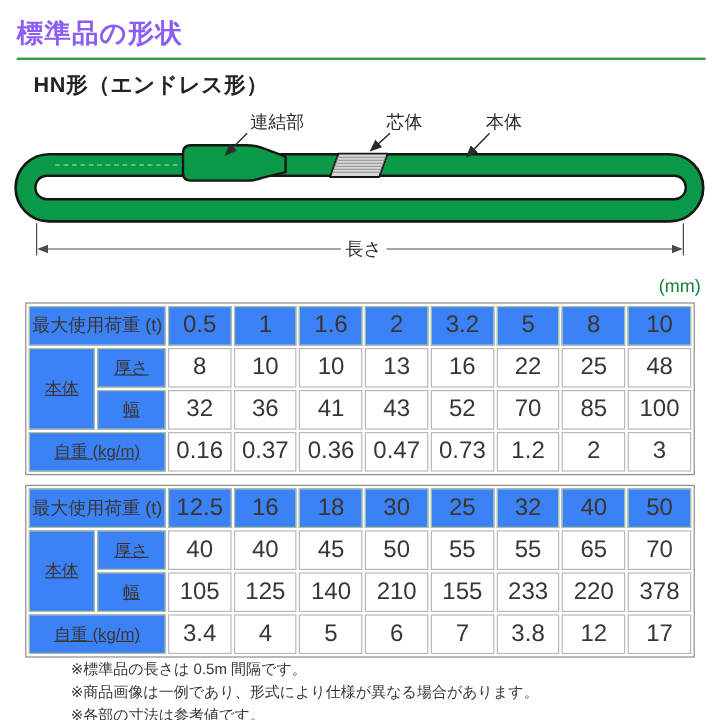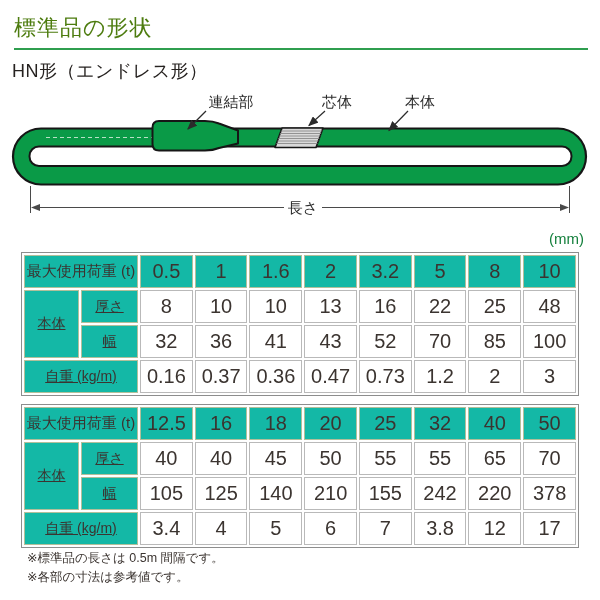--- a/index.html
+++ b/index.html
@@ -1,48 +1,48 @@
 <!DOCTYPE html>
 <html><head>
 <meta charset="utf-8">
 <style>
   html,body{margin:0;padding:0;background:#fff;}
   .page{
     position:relative;width:600px;height:600px;background:#ffffff;overflow:hidden;
     font-family:"Liberation Sans","DejaVu Sans",sans-serif;color:#3b3430;
   }
   .page-title{
-    position:absolute;left:14px;top:13px;font-size:22px;font-weight:normal;
-    letter-spacing:1px;color:#4d7c0f;
+    position:absolute;left:14px;top:13px;font-size:22px;font-weight:bold;
+    letter-spacing:1px;color:#8b5cf6;
   }
   .title-rule{position:absolute;left:14px;top:48px;width:574px;height:2px;background:#2f9e4f;}
   .sub-title{
-    position:absolute;left:12px;top:59px;font-size:18px;font-weight:normal;color:#262220;
+    position:absolute;left:28px;top:59px;font-size:18px;font-weight:bold;color:#262220;
     letter-spacing:0.5px;
   }
   .diagram{position:absolute;left:0;top:90px;width:600px;height:130px;}
   .unit-note{position:absolute;right:16px;top:230px;font-size:15px;color:#15803d;}
   table.spec{
     position:absolute;left:21px;width:558px;table-layout:fixed;
     border-collapse:separate;border-spacing:2px;background:#fff;
     border:1px solid #8d8d8d;
   }
   #spec-table-1{top:252px;}
   #spec-table-2{top:404px;}
   table.spec td{
     border:1px solid #b9b9b9;text-align:center;vertical-align:middle;
     height:31px;padding:0;white-space:nowrap;overflow:hidden;
     font-size:20px;color:#3b3430;background:#fff;
   }
-  table.spec td.g{background:#14b8a6;border-color:#b2bf9b;}
+  table.spec td.g{background:#3b82f6;border-color:#b2bf9b;}
   table.spec td.lbl{font-size:15px;}
   table.spec td.mid{font-size:14px;text-decoration:underline;}
   col.c1{width:55px;} col.c2{width:57px;}
   .notes{position:absolute;left:27px;top:549px;font-size:12.5px;line-height:19px;color:#3b3430;}
-  .notes div{white-space:nowrap;}
+  .notes div{white-space:nowrap;margin-left:32px;}
 </style>
 </head>
 <body>
 
 <div class="page">
 
   <div class="page-title">標準品の形状</div>
   <div class="title-rule"></div>
   <div class="sub-title">HN形（エンドレス形）</div>
 
@@ -158,21 +158,21 @@
         <col class="c1">
         <col class="c2">
         <col span="8">
       </colgroup>
     <tbody>
         <tr>
       <td colspan="2" class="g lbl">最大使用荷重 (t)</td>
       <td class="g">12.5</td>
       <td class="g">16</td>
       <td class="g">18</td>
-      <td class="g">20</td>
+      <td class="g">30</td>
       <td class="g">25</td>
       <td class="g">32</td>
       <td class="g">40</td>
       <td class="g">50</td>
     </tr>
     <tr>
       <td rowspan="2" class="g mid">本体</td>
       <td class="g mid">厚さ</td>
       <td>40</td>
       <td>40</td>
@@ -183,36 +183,37 @@
       <td>65</td>
       <td>70</td>
     </tr>
     <tr>
       <td class="g mid">幅</td>
       <td>105</td>
       <td>125</td>
       <td>140</td>
       <td>210</td>
       <td>155</td>
-      <td>242</td>
+      <td>233</td>
       <td>220</td>
       <td>378</td>
     </tr>
     <tr>
       <td colspan="2" class="g mid">自重 (kg/m)</td>
       <td>3.4</td>
       <td>4</td>
       <td>5</td>
       <td>6</td>
       <td>7</td>
       <td>3.8</td>
       <td>12</td>
       <td>17</td>
     </tr>
   </tbody>
     </table>
 
   <div class="notes">
     <div>※標準品の長さは 0.5m 間隔です。</div>
+    <div>※商品画像は一例であり、形式により仕様が異なる場合があります。</div>
     <div>※各部の寸法は参考値です。</div>
   </div>
 
 </div>
 
 </body></html>

